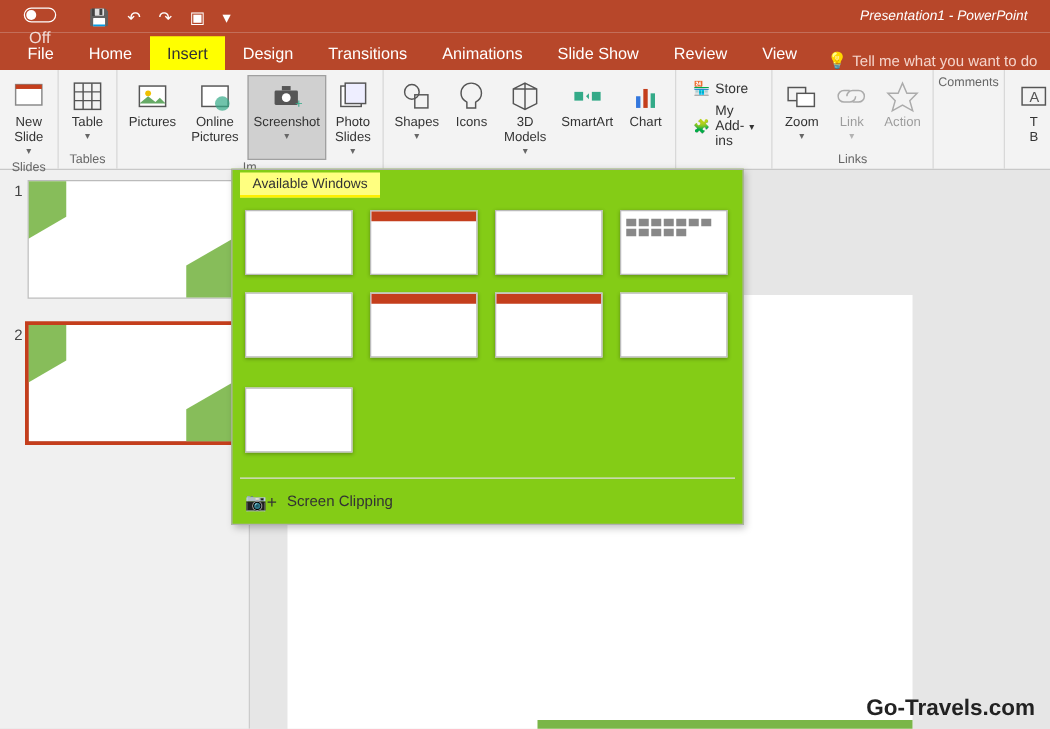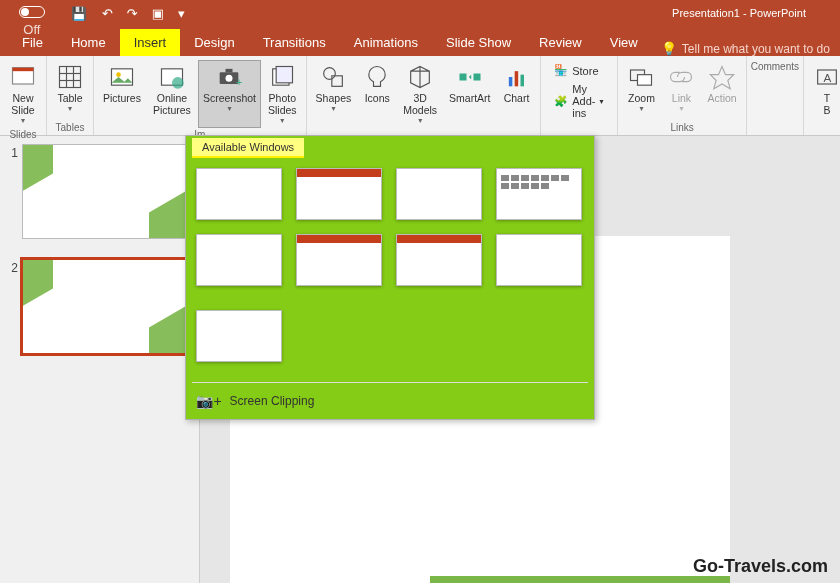--- a/index.html
+++ b/index.html
@@ -4,21 +4,21 @@
 <style>
 * { margin: 0; padding: 0; box-sizing: border-box; font-family: "Segoe UI", Arial, sans-serif; }
 body { width: 840px; height: 583px; background: #e6e6e6; overflow: hidden; position: relative; }
 
 .titlebar { background: #b7472a; height: 26px; display: flex; align-items: center; color: #fff; font-size: 11px; padding: 0 8px; }
 .titlebar .autosave { display: flex; align-items: center; gap: 4px; margin-right: 10px; flex-direction: column; }
 .titlebar .autosave-toggle { width: 26px; height: 12px; border: 1px solid #fff; border-radius: 6px; position: relative; }
 .titlebar .autosave-toggle::after { content: ""; position: absolute; left: 1px; top: 1px; width: 8px; height: 8px; border-radius: 50%; background: #fff; }
 .titlebar .qat { display: flex; gap: 14px; margin-left: 6px; }
 .titlebar .qat span { font-size: 13px; }
-.titlebar .title { margin-left: auto; margin-right: 26px; }
+.titlebar .title { margin-left: auto; margin-right: 10px; font-style: italic; }
 
 .tabbar { background: #b7472a; height: 30px; display: flex; align-items: flex-end; padding-left: 8px; gap: 0; }
 .tabbar .tab { color: #fff; font-size: 13px; padding: 6px 14px 6px 14px; cursor: pointer; }
 .tabbar .tab.active { background: #ffff00; color: #333; }
 .tabbar .tell-me { display: flex; align-items: center; gap: 4px; color: #f5d5cc; font-size: 12px; margin-left: 10px; }
 .tabbar .bulb { font-size: 13px; }
 
 .ribbon { background: #f3f3f3; height: 80px; display: flex; border-bottom: 1px solid #c8c8c8; position: relative; }
 .ribbon-group { display: flex; flex-direction: column; justify-content: space-between; border-right: 1px solid #d8d8d8; padding: 4px 4px 2px 4px; }
 .ribbon-group .controls { display: flex; gap: 2px; flex: 1; }

